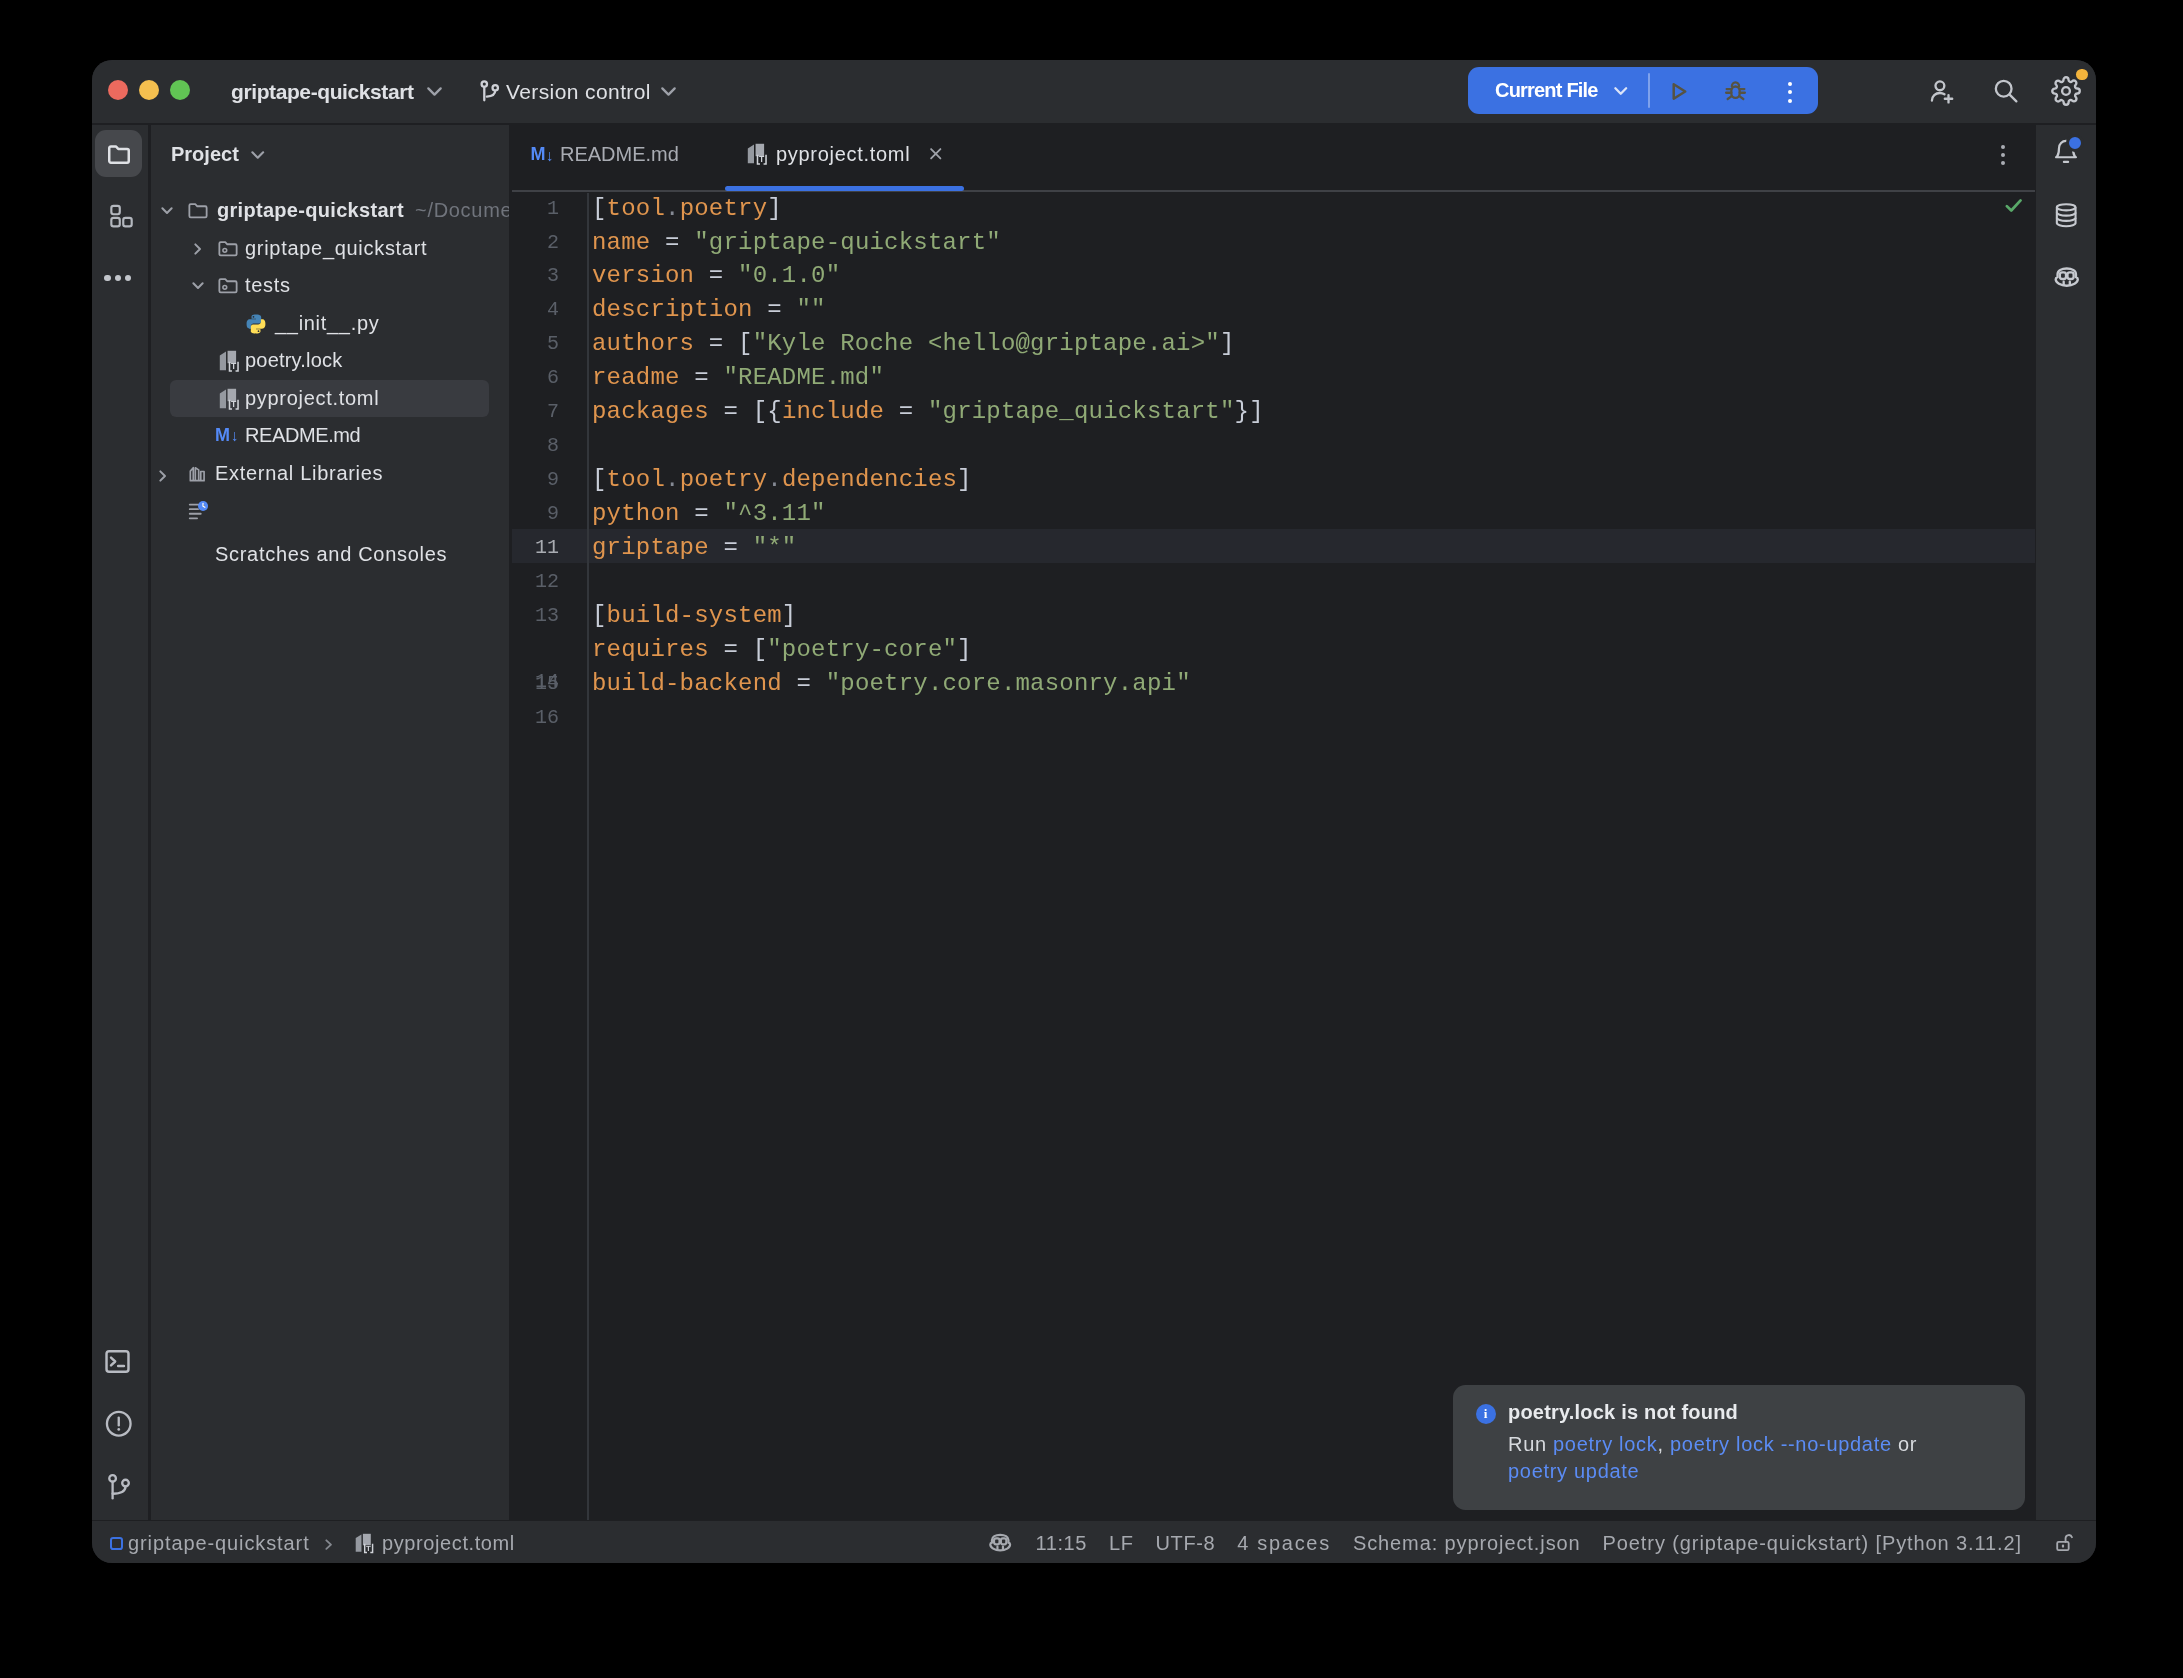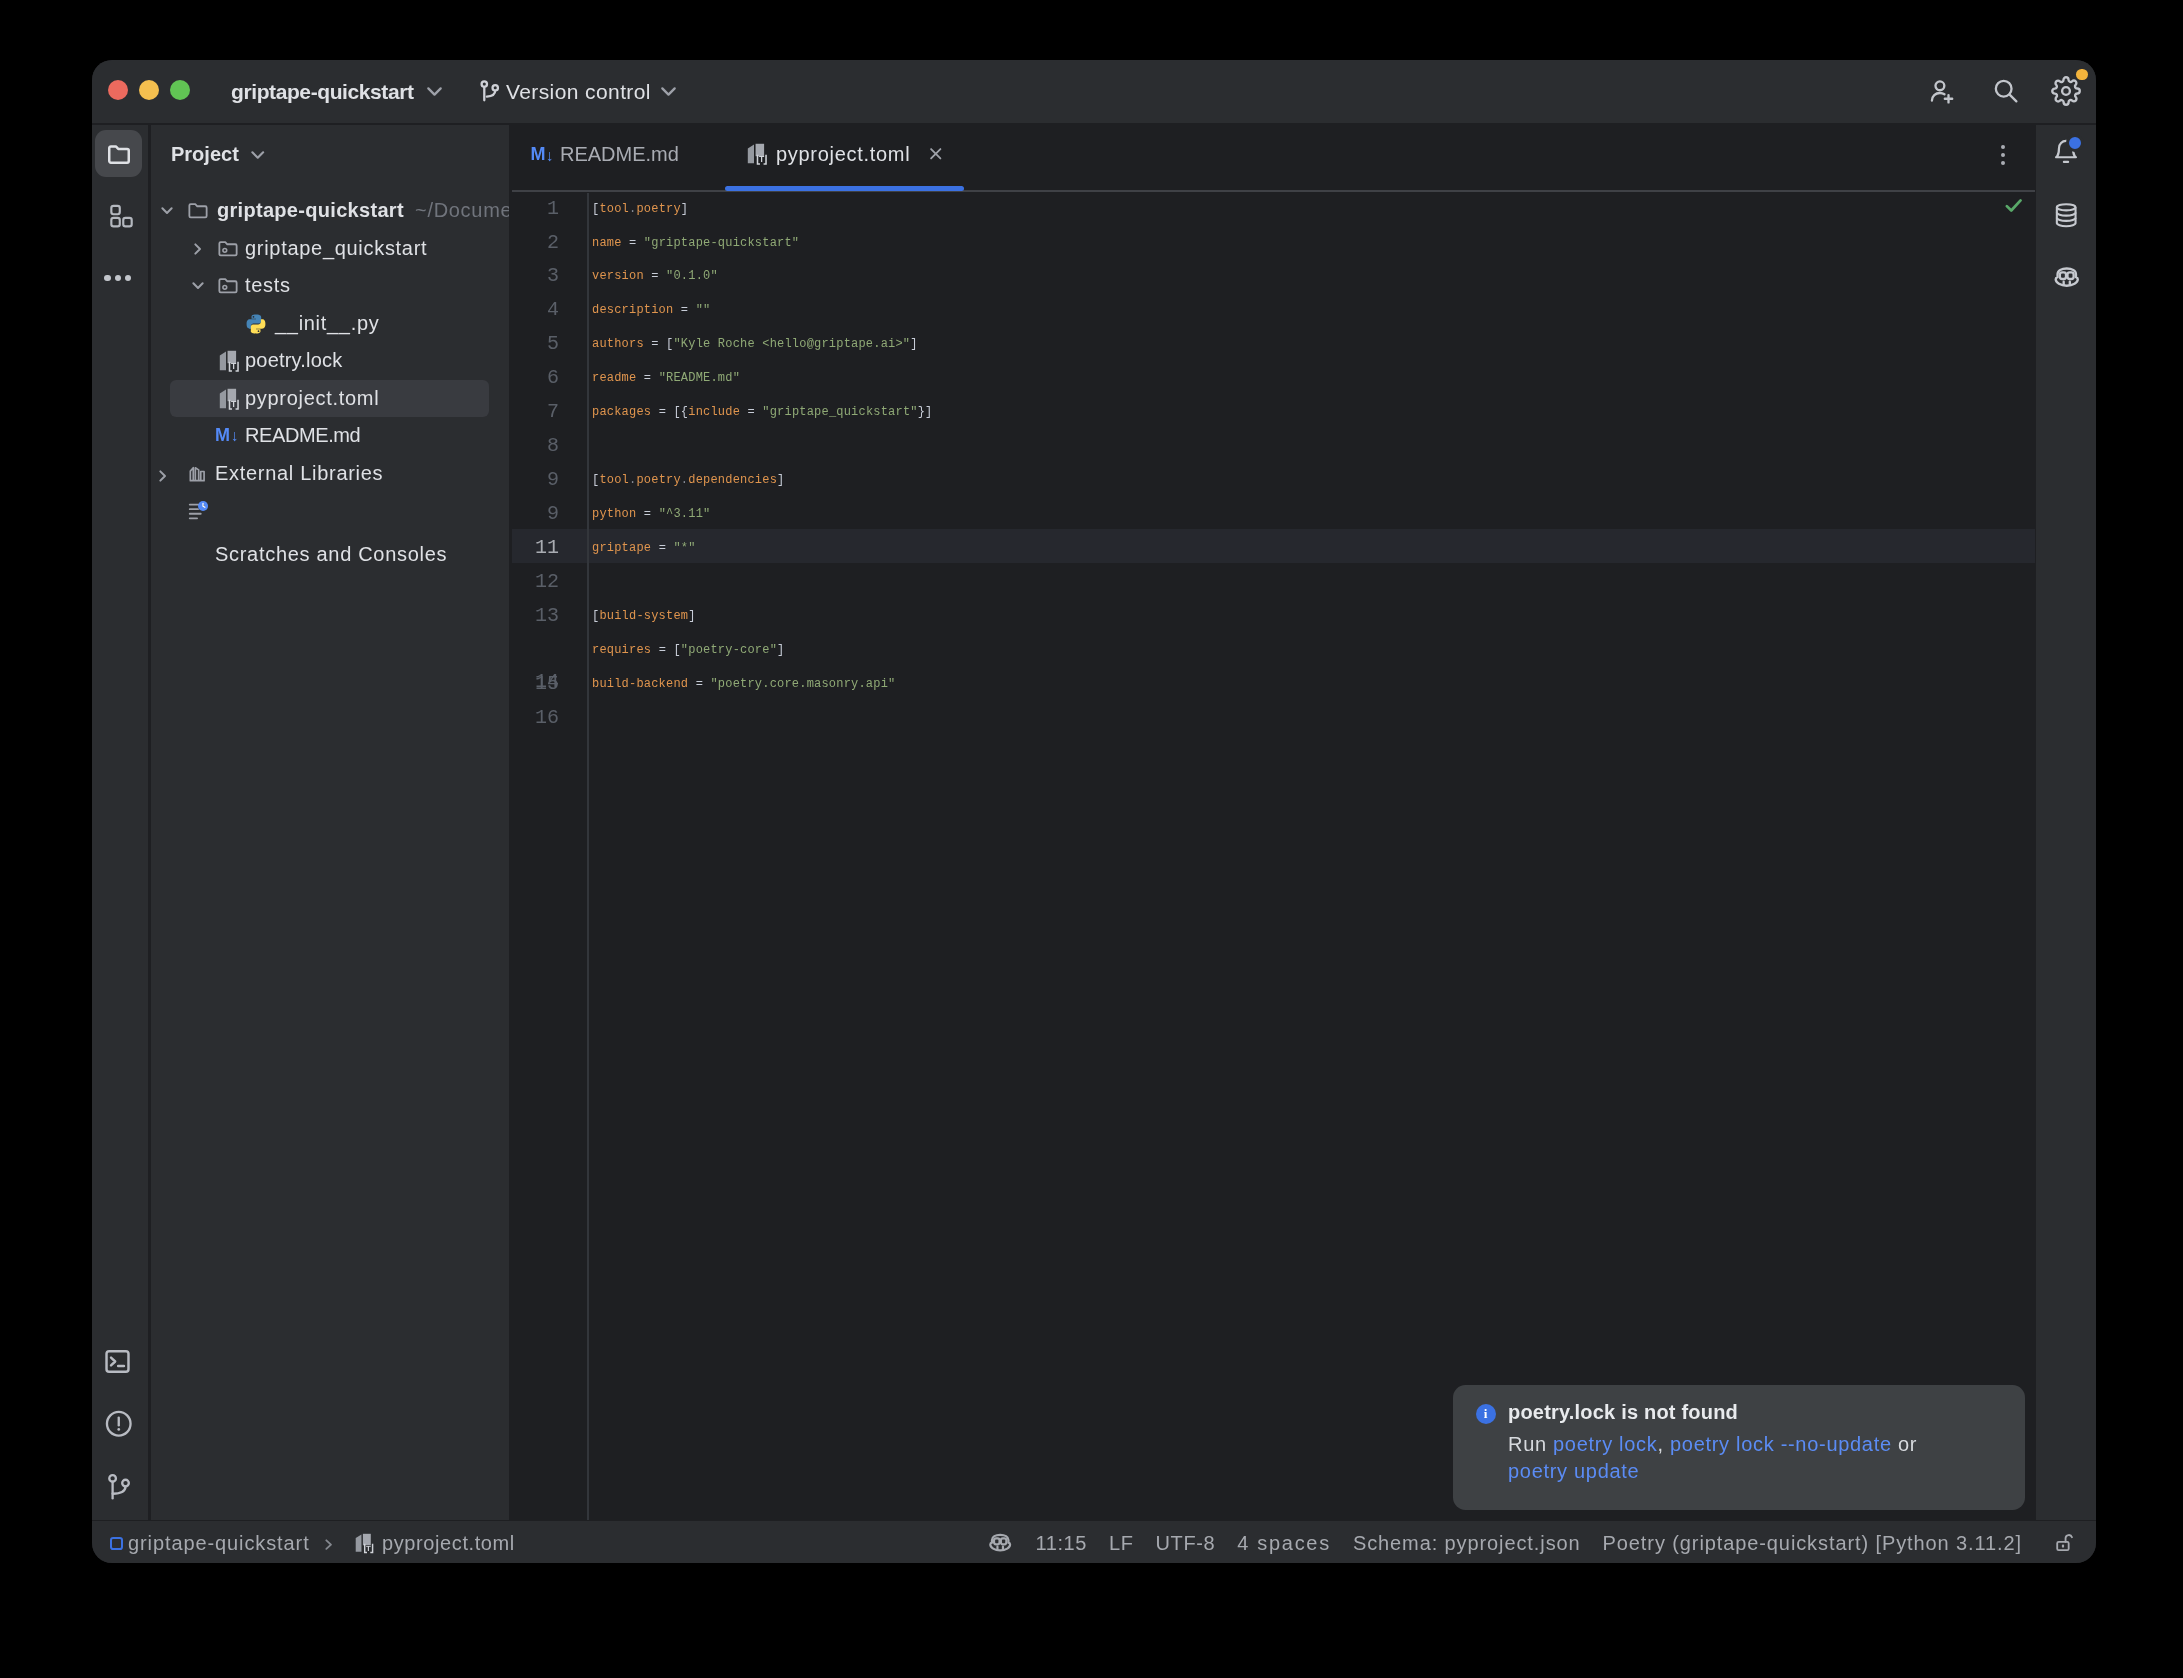--- a/index.html
+++ b/index.html
@@ -14,21 +14,21 @@
   
   .lstrip{position:absolute;left:0;top:65px;width:57px;height:1395px;background:#2b2d30;border-right:1.6px solid #1e1f22;}
   
   .pp{position:absolute;left:59px;top:65px;width:359px;height:1395px;background:#2b2d30;border-right:1.6px solid #1e1f22;overflow:hidden;}
   .row{position:absolute;left:0;width:359px;height:37px;line-height:37px;color:#dfe1e5;font-size:20px;letter-spacing:0.7px;white-space:nowrap;}
   
   .edz{position:absolute;left:420px;top:65px;width:1524px;height:1395px;background:#1e1f22;}
   .tabline{position:absolute;left:0;top:65px;width:1524px;height:2.3px;background:#3f4146;}
   .caretrow{position:absolute;left:0;top:404px;width:1524px;height:34px;background:#26282e;}
   .num{position:absolute;left:-62px;width:109px;text-align:right;height:34px;line-height:34px;font-family:"Liberation Mono",monospace;font-size:20px;color:#5a5f68;}
-  .cd{position:absolute;left:80px;height:34px;line-height:34px;font-family:"Liberation Mono",monospace;font-size:12px;color:#c8cdd8;letter-spacing:0.2px;white-space:pre;}
+  .cd{position:absolute;left:80px;height:34px;line-height:34px;font-family:"Liberation Mono",monospace;font-size:24px;color:#c8cdd8;letter-spacing:0.2px;white-space:pre;}
   .k{color:#e0954e;} .p{color:#c8cdd8;} .s{color:#90aa76;} .d{color:#858a94;}
   
   .rstrip{position:absolute;left:1943px;top:65px;width:61px;height:1395px;background:#2b2d30;border-left:1.6px solid #1e1f22;}
   
   .status{position:absolute;left:0;top:1460px;width:2004px;height:43px;background:#2b2d30;border-top:1.6px solid #1e1f22;color:#a6a9af;font-size:20px;letter-spacing:0.6px;}
   .sitem{white-space:nowrap;}
   
   .toast{position:absolute;left:1361px;top:1325px;width:572px;height:125px;background:#3e4144;border-radius:12.4px;}
   .lnk{color:#5b8cf5;}
   svg{display:block;}
@@ -48,20 +48,38 @@
     <svg class="icn" style="left:385px;top:18px;" width="25" height="26.4" viewBox="0 0 24 24" fill="none" stroke="#ced0d6" stroke-width="2.2" stroke-linecap="round">
       <circle cx="7" cy="5.2" r="2.6"></circle>
         <path d="M7 7.8v13"></path>
         <circle cx="17.5" cy="8.8" r="2.6"></circle>
         <path d="M17.5 11.4c0 4.4-4.5 5.6-8 5.8"></path>
     </svg>
     <div class="ttl" style="left:414px;letter-spacing:0.4px;">Version control</div>
     <svg class="icn" style="left:568px;top:26px;" width="17" height="11" viewBox="0 0 22 14">
         <path d="M3 3l8 8 8-8" fill="none" stroke="#9da0a8" stroke-width="3" stroke-linecap="round" stroke-linejoin="round"></path>
       </svg>
+    <div class="runbox">
+      <div style="position:absolute;left:27px;top:0;height:47px;line-height:47px;color:#fff;font-size:20px;font-weight:700;letter-spacing:-0.8px;">Current File</div>
+      <svg class="icn" style="left:145px;top:19.4px;" width="15.5" height="10" viewBox="0 0 20 13">
+          <path d="M3 3l7 7 7-7" fill="none" stroke="#dbe4f8" stroke-width="3" stroke-linecap="round" stroke-linejoin="round"></path>
+        </svg>
+      <div style="position:absolute;left:180px;top:6.2px;width:2.3px;height:35px;background:rgba(255,255,255,0.35);border-radius:1.6px;"></div>
+      <svg class="icn" style="left:199px;top:11.7px;" width="23" height="25" viewBox="0 0 24 24" fill="none" stroke="#565342" stroke-width="2.6" stroke-linejoin="round">
+          <path d="M7 4.5l12 7.5-12 7.5z"></path>
+        </svg>
+      <svg class="icn" style="left:255px;top:11px;" width="25" height="26.4" viewBox="0 0 24 24" fill="none" stroke="#565342" stroke-width="2.2" stroke-linecap="round">
+          <path d="M8.5 7.5a3.5 4 0 0 1 7 0"></path>
+          <rect x="8" y="7.5" width="8" height="11" rx="4"></rect>
+          <path d="M8 10H3.5M8 13.5H3M8 17l-3.5 2.5M16 10h4.5M16 13.5h5M16 17l3.5 2.5"></path>
+        </svg>
+      <div style="position:absolute;left:320px;top:14.8px;width:3.9px;height:3.9px;border-radius:50%;background:#fff;"></div>
+      <div style="position:absolute;left:320px;top:23px;width:3.9px;height:3.9px;border-radius:50%;background:#fff;"></div>
+      <div style="position:absolute;left:320px;top:32px;width:3.9px;height:3.9px;border-radius:50%;background:#fff;"></div>
+    </div>
     <svg class="icn" style="left:1835px;top:16.3px;" width="29.5" height="29.5" viewBox="0 0 24 24" fill="none" stroke="#c2c5cb" stroke-width="1.9" stroke-linecap="round">
       <circle cx="10.5" cy="8" r="3.6"></circle>
         <path d="M4 20c0-3.6 2.9-6.2 6.5-6.2 1.4 0 2.7.4 3.7 1.1"></path>
         <path d="M17.5 15.5v6M14.5 18.5h6"></path>
     </svg>
     <svg class="icn" style="left:1899px;top:16.3px;" width="29" height="29" viewBox="0 0 24 24" fill="none" stroke="#c2c5cb" stroke-width="1.9" stroke-linecap="round">
       <circle cx="10.5" cy="10.5" r="6.5"></circle>
         <path d="M15.4 15.4L21 21"></path>
     </svg>
     <svg class="icn" style="left:1959px;top:15.5px;" width="30" height="30" viewBox="0 0 24 24" fill="none" stroke="#c2c5cb" stroke-width="1.9" stroke-linecap="round" stroke-linejoin="round">

